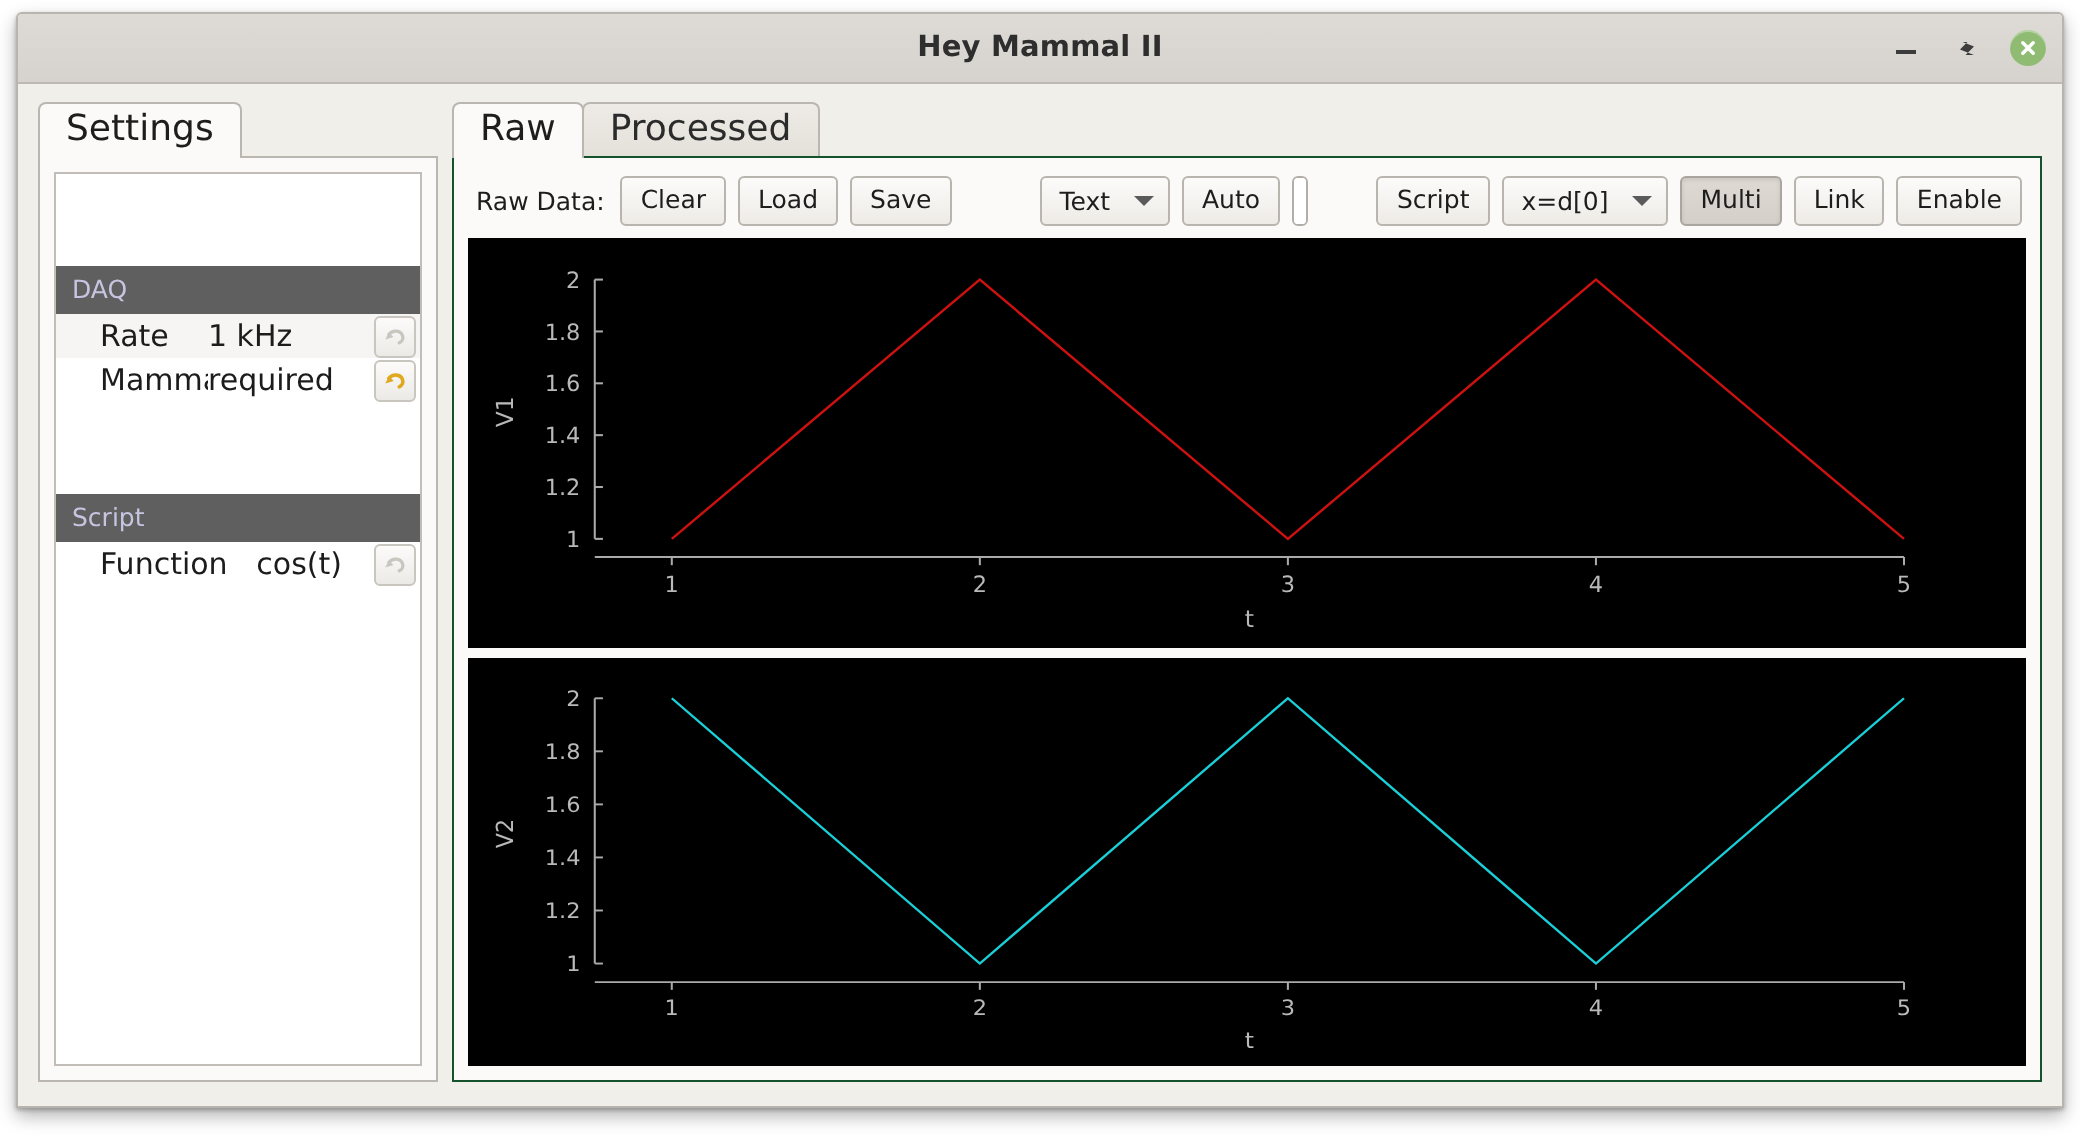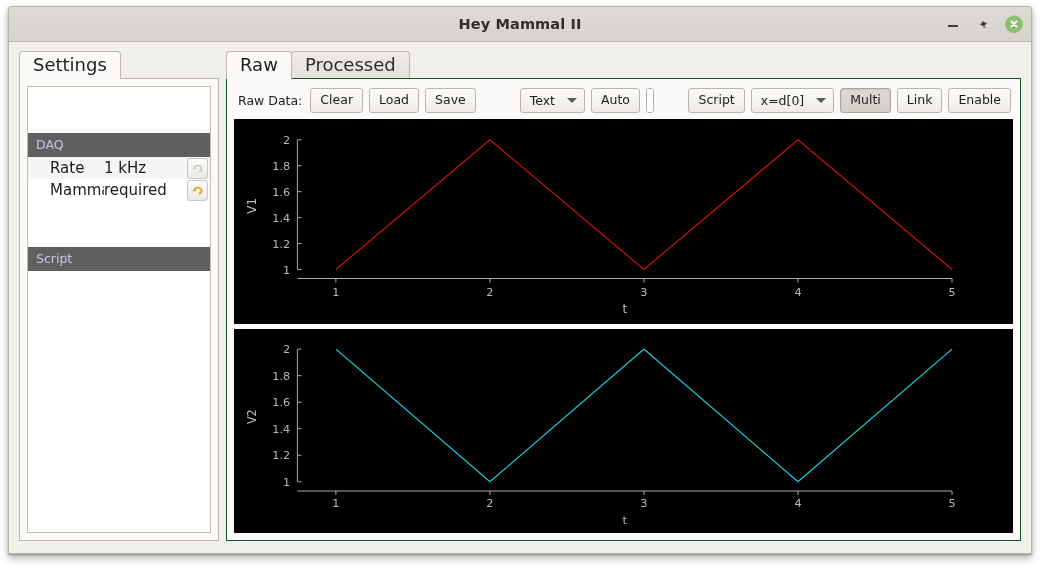--- a/index.html
+++ b/index.html
@@ -390,20 +390,33 @@
               <div class="revert">
                 <svg width="13" height="13" viewBox="0 0 16 16" aria-hidden="true">
                   <path d="M4.2 6.4 C6.6 3.4 11.4 3.8 12.6 7.0 C13.3 8.9 12.4 10.8 10.6 11.6" fill="none" stroke="#e0a81f" stroke-width="2.2" stroke-linecap="round"></path>
                   <path d="M2.0 9.6 L4.3 5.0 L7.2 8.0 Z" fill="#e0a81f"></path>
                 </svg>
               </div>
             </div>
 
             <div class="tree-header">Script</div>
 
+            <div class="tree-row plain">
+              <div class="tr-wide">
+                <span>Function</span>
+                <span>&nbsp;</span>
+                <span>cos(t)</span>
+              </div>
+              <div class="revert">
+                <svg width="13" height="13" viewBox="0 0 16 16" aria-hidden="true">
+                  <path d="M4.2 6.4 C6.6 3.4 11.4 3.8 12.6 7.0 C13.3 8.9 12.4 10.8 10.6 11.6" fill="none" stroke="#c9c5bf" stroke-width="2" stroke-linecap="round"></path>
+                  <path d="M2.0 9.6 L4.3 5.2 L7.0 8.0 Z" fill="#c9c5bf"></path>
+                </svg>
+              </div>
+            </div>
 
           </div>
         </div>
       </div>
     </div>
 
     <div class="right-pane">
       <div class="tabstrip">
         <div class="tab active">
           <span>Raw</span>

